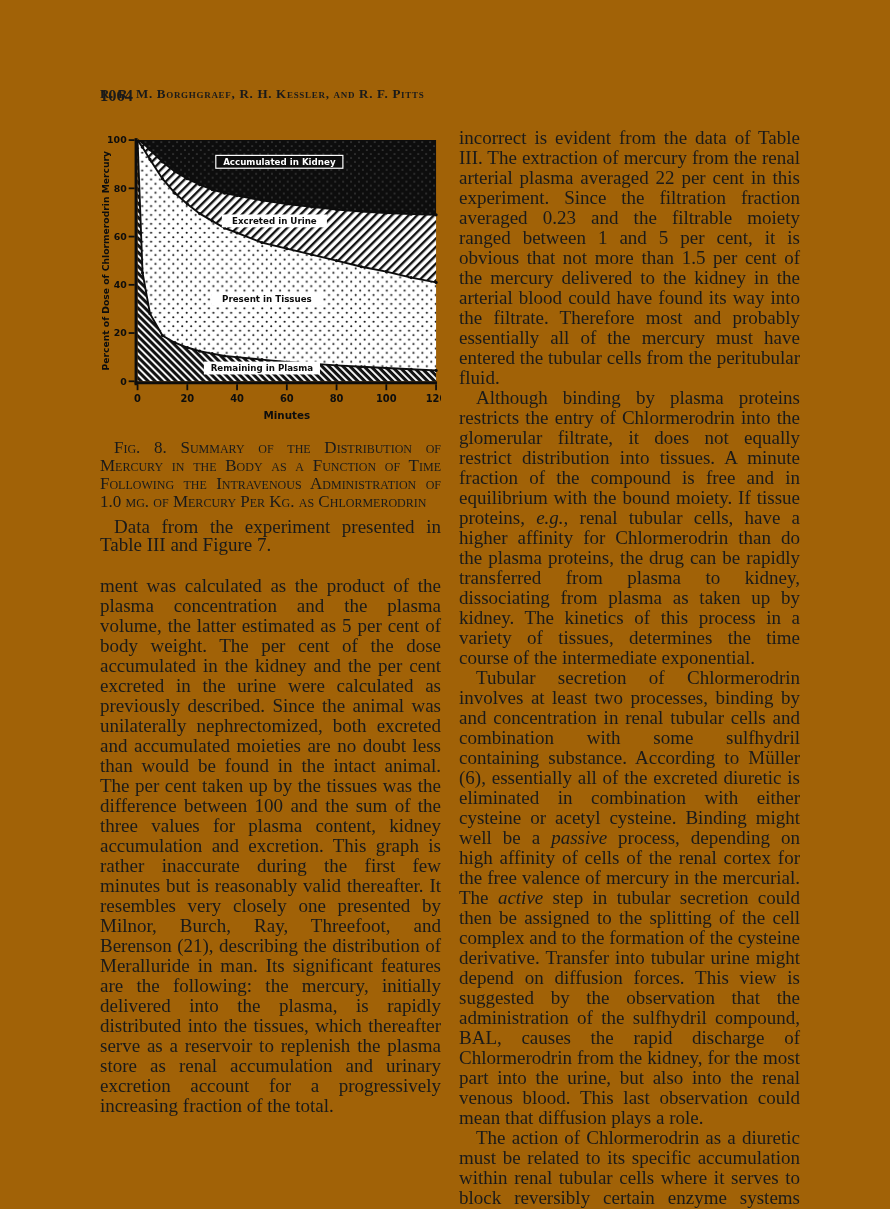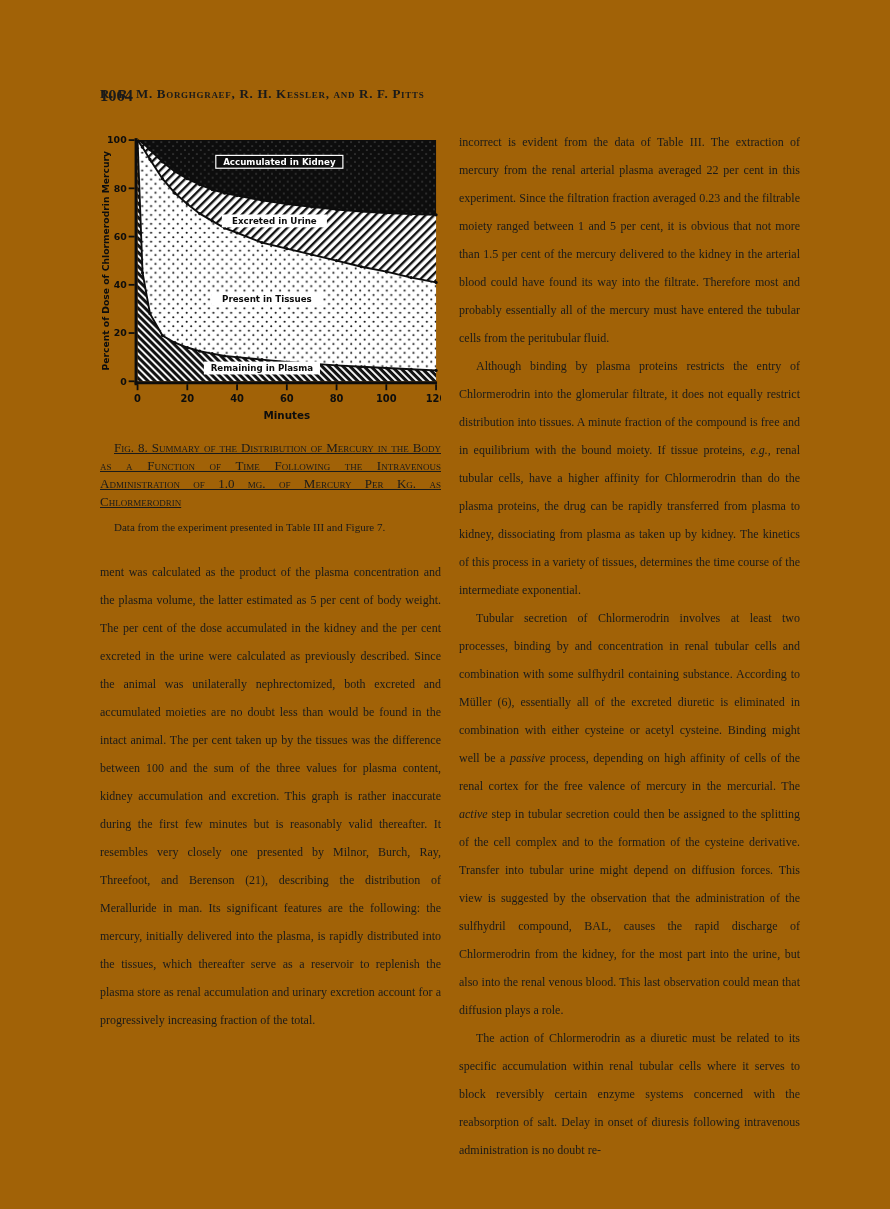--- a/index.html
+++ b/index.html
@@ -7,28 +7,28 @@
     width:890px;height:1209px;box-sizing:border-box;position:relative;
     margin:0 auto;background:#a16207;color:#1a1a1a;overflow:hidden;
     padding:86px 90px 0 100px;
     font-family:"Liberation Serif", serif;
   }
   .header{position:relative;height:22px;margin-bottom:20px;}
   .pageno{position:absolute;left:0;top:0;font-weight:bold;font-size:16.5px;}
   .authors{text-align:left;font-weight:bold;font-size:13px;letter-spacing:.7px;font-variant:small-caps;}
   .columns{display:flex;gap:18px;align-items:flex-start;}
   .col{width:341px;}
-  p.body{font-size:12px;line-height:28px;text-align:justify;margin:0;}
+  p.body{font-size:19px;line-height:20px;text-align:justify;margin:0;}
   p.indent{text-indent:17px;}
   em{}
   .figure{margin:0 0 22px 0;}
   .figure svg{display:block;}
   figcaption{margin-top:12px;}
-  .cap-title{font-size:13px;line-height:18px;font-variant:small-caps;text-align:justify;text-indent:14px;margin:0;text-decoration:underline;}
-  .cap-note{font-size:11px;line-height:18px;text-align:justify;text-indent:14px;margin:7px 0 0 0;}
+  .cap-title{font-size:17px;line-height:18px;font-variant:small-caps;text-align:justify;text-indent:14px;margin:0;}
+  .cap-note{font-size:19px;line-height:18px;text-align:justify;text-indent:14px;margin:7px 0 0 0;}
 </style>
 </head>
 <body>
 
 <div class="page">
 
   <div class="header">
     <span class="pageno">1064</span>
     <div class="authors">R. R. M. Borghgraef, R. H. Kessler, and R. F. Pitts</div>
   </div>

